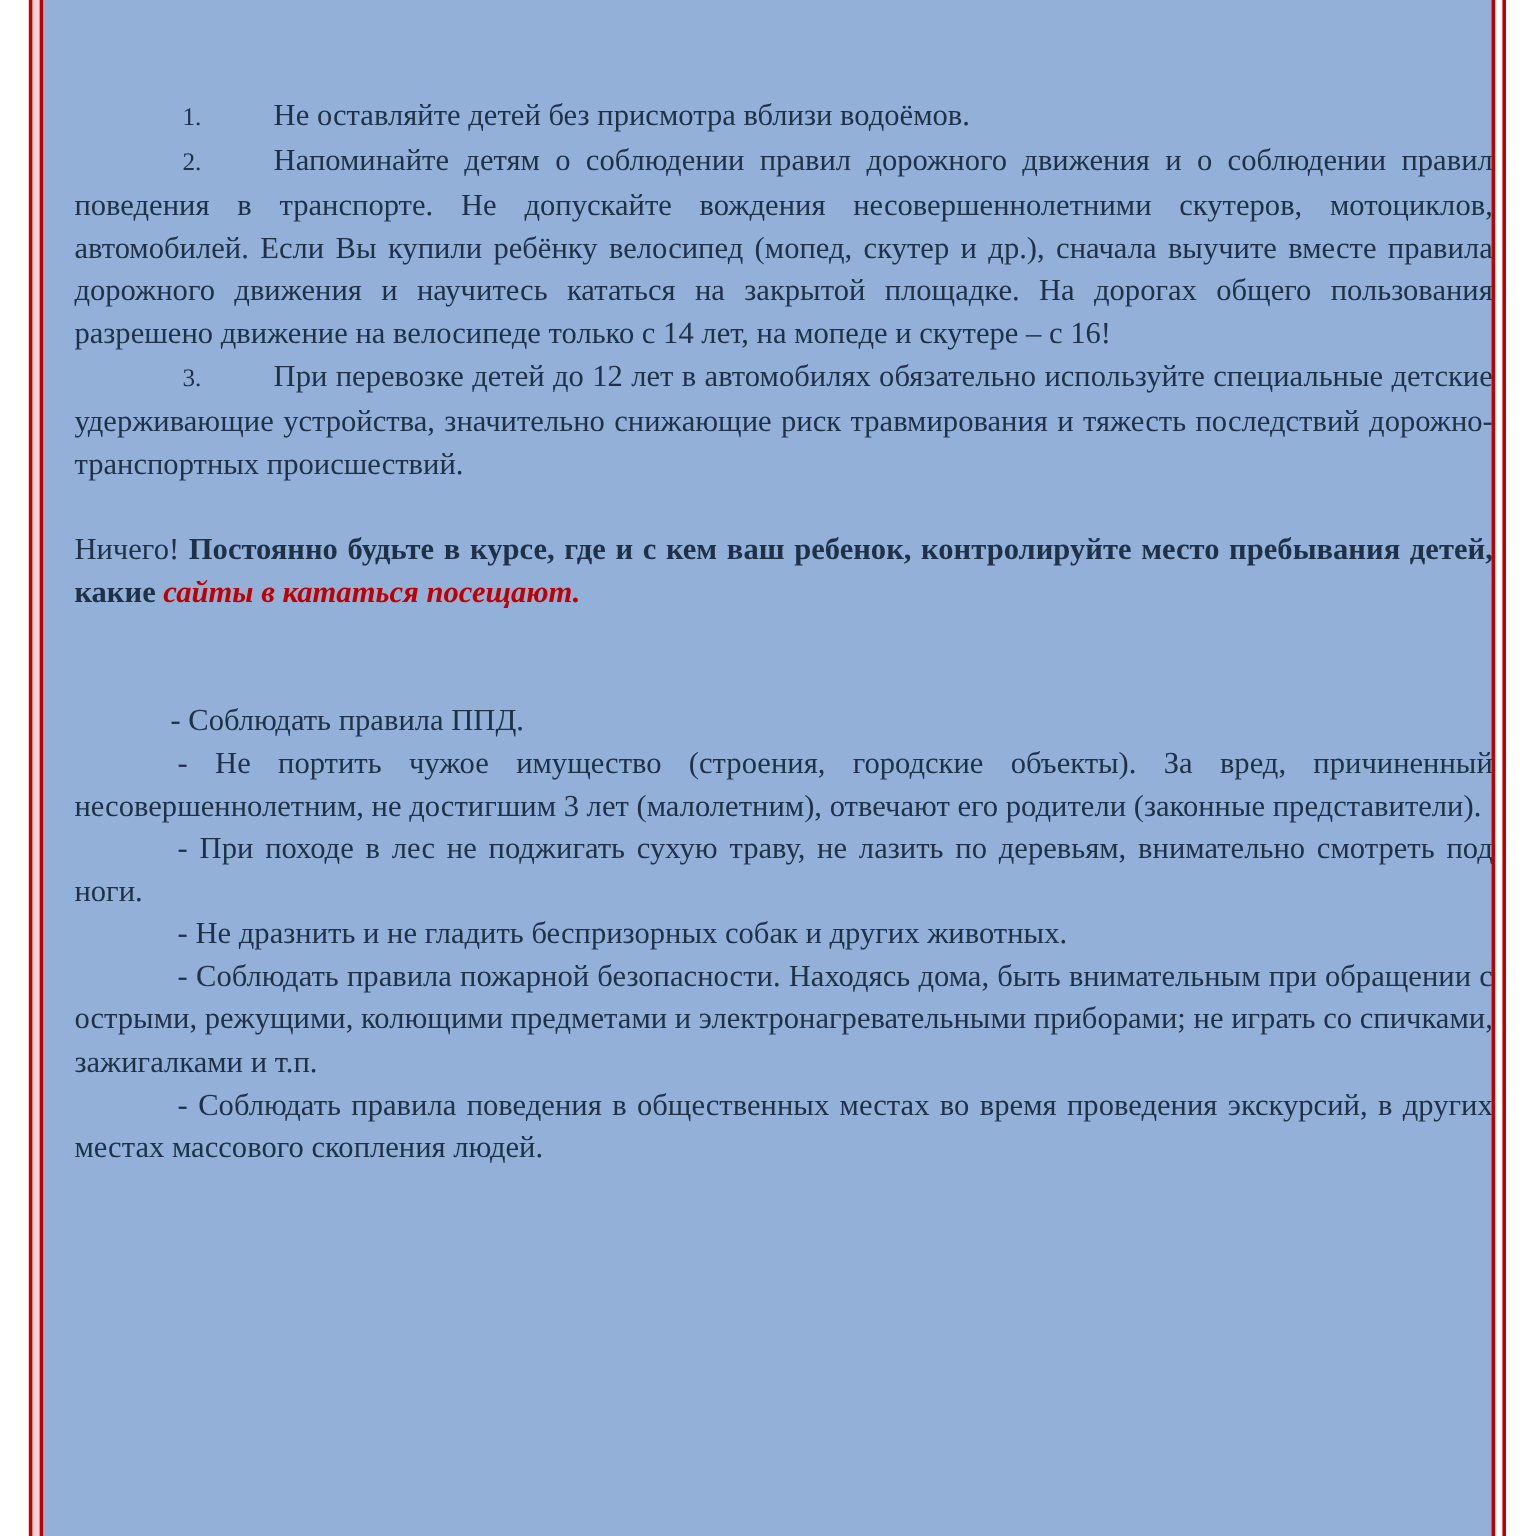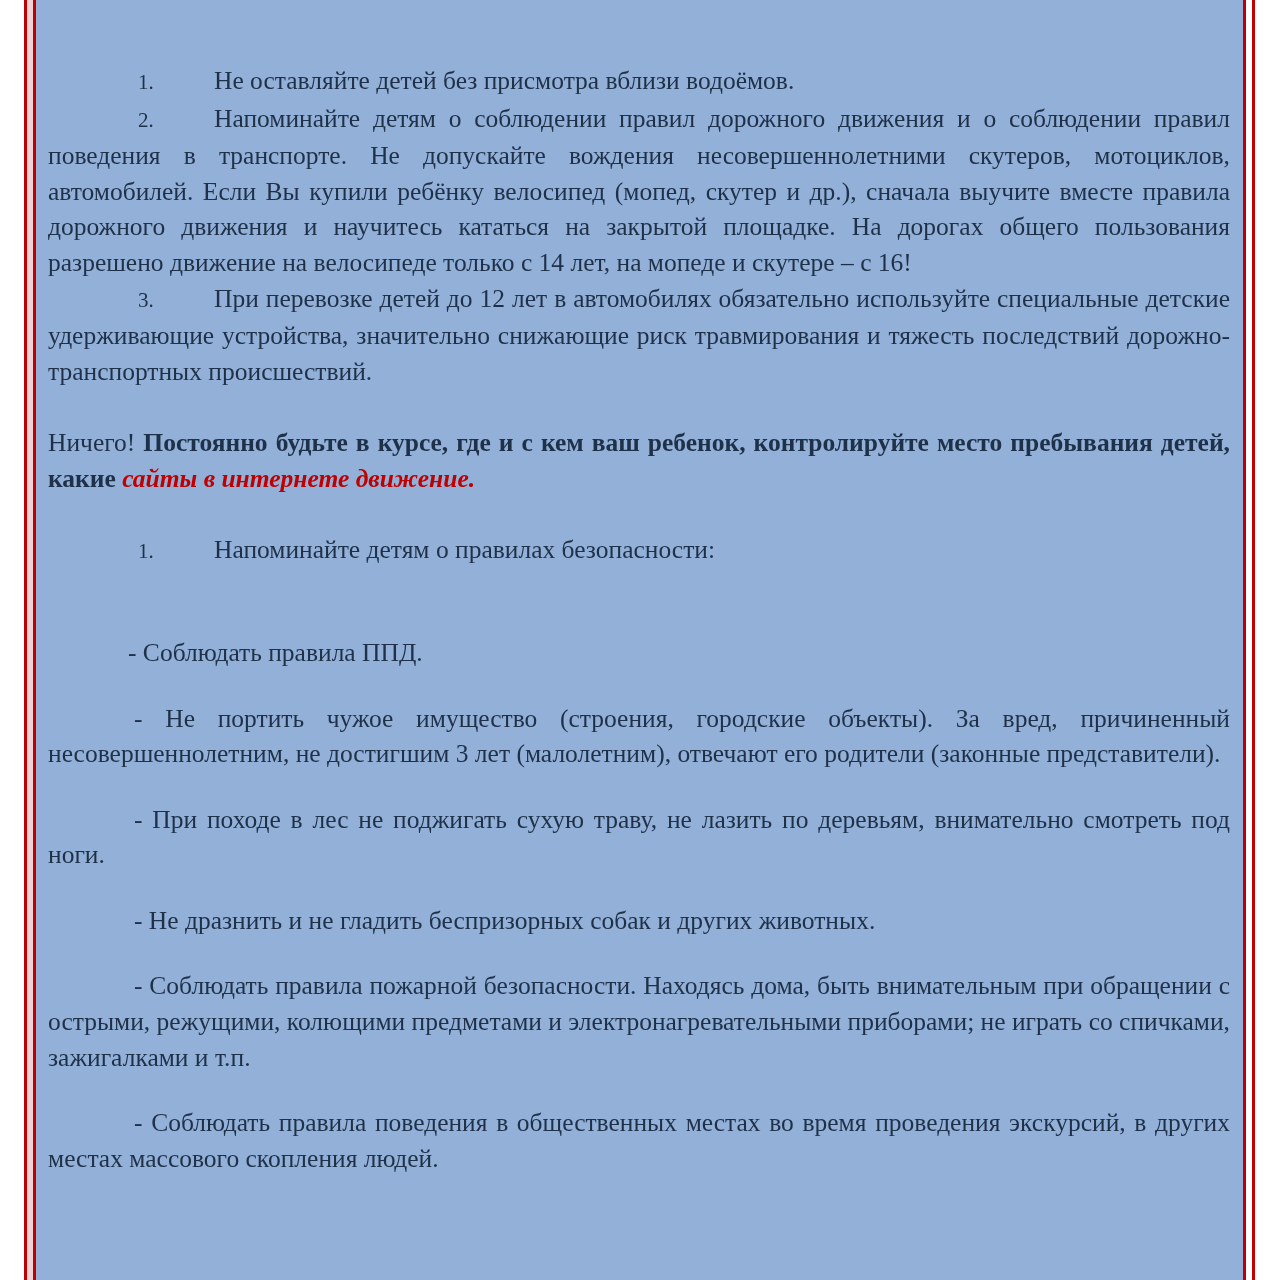--- a/index.html
+++ b/index.html
@@ -58,24 +58,24 @@
     background: #f0d3d6;
   }
   .rule-gap.right {
     left: 1246px;
     background: #ffffff;
   }
 
   
   .body-text {
     position: absolute;
-    left: 8px;
+    left: 22px;
     top: 0;
     width: 1190px;
-    padding: 1px 4px 0 4px;
+    padding: 16px 4px 0 4px;
     box-sizing: border-box;
     color: #1f3148;
     font-size: 25.5px;
     line-height: 35.6px;
     text-align: justify;
     text-justify: inter-word;
   }
 
   p {
     margin: 0;
@@ -88,21 +88,20 @@
   
   .num-marker {
     display: inline-block;
     width: 76px;
     margin-left: 90px;
     font-size: 21px;
     vertical-align: baseline;
   }
   .dash-item {
     text-indent: 86px;
-    margin-top: 30px;
   }
   .dash-item.tight {
     text-indent: 80px;
   }
 
   .flush {
     text-indent: 0;
   }
 
   .spacer {
@@ -130,25 +129,24 @@
       <div style="height:62px"></div>
 
       <p class="p-num"><span class="num-marker">1.</span><span>Не оставляйте детей без присмотра вблизи водоёмов.</span></p>
 
       <p class="p-num"><span class="num-marker">2.</span><span>Напоминайте детям о соблюдении правил дорожного движения и о соблюдении правил поведения в транспорте. Не допускайте вождения несовершеннолетними скутеров, мотоциклов, автомобилей. Если Вы купили ребёнку велосипед (мопед, скутер и др.), сначала выучите вместе правила дорожного движения и научитесь кататься на закрытой площадке. На дорогах общего пользования разрешено движение на велосипеде только с 14 лет, на мопеде и скутере – с 16!</span></p>
 
       <p class="p-num"><span class="num-marker">3.</span><span>При перевозке детей до 12 лет в автомобилях обязательно используйте специальные детские удерживающие устройства, значительно снижающие риск травмирования и тяжесть последствий дорожно-транспортных происшествий.</span></p>
 
       <div class="spacer"></div>
 
-      <p class="flush"><span>Ничего! </span><strong class="bold">Постоянно будьте в курсе, где и с кем ваш ребенок, контролируйте место пребывания детей, какие </strong><span class="red-italic">сайты в интернете движение.</span></p>
+      <p class="flush"><span>Ничего! </span><strong class="bold">Постоянно будьте в курсе, где и с кем ваш ребенок, контролируйте место пребывания детей, какие </strong><span class="red-italic">сайты в кататься посещают.</span></p>
 
       <div class="spacer"></div>
 
-      <p class="p-num"><span class="num-marker">1.</span><span>Напоминайте детям о правилах безопасности:</span></p>
 
       <div class="spacer"></div>
 
       <p class="dash-item tight">- Соблюдать правила ППД.</p>
       <p class="dash-item">- Не портить чужое имущество (строения, городские объекты). За вред, причиненный несовершеннолетним, не достигшим 3 лет (малолетним), отвечают его родители (законные представители).</p>
       <p class="dash-item">- При походе в лес не поджигать сухую траву, не лазить по деревьям, внимательно смотреть под ноги.</p>
       <p class="dash-item">- Не дразнить и не гладить беспризорных собак и других животных.</p>
       <p class="dash-item">- Соблюдать правила пожарной безопасности. Находясь дома, быть внимательным при        обращении        с        острыми,        режущими,        колющими        предметами        и электронагревательными приборами; не играть со спичками, зажигалками и т.п.</p>
       <p class="dash-item">- Соблюдать правила поведения в общественных местах во время проведения экскурсий, в других местах массового скопления людей.</p>
 

